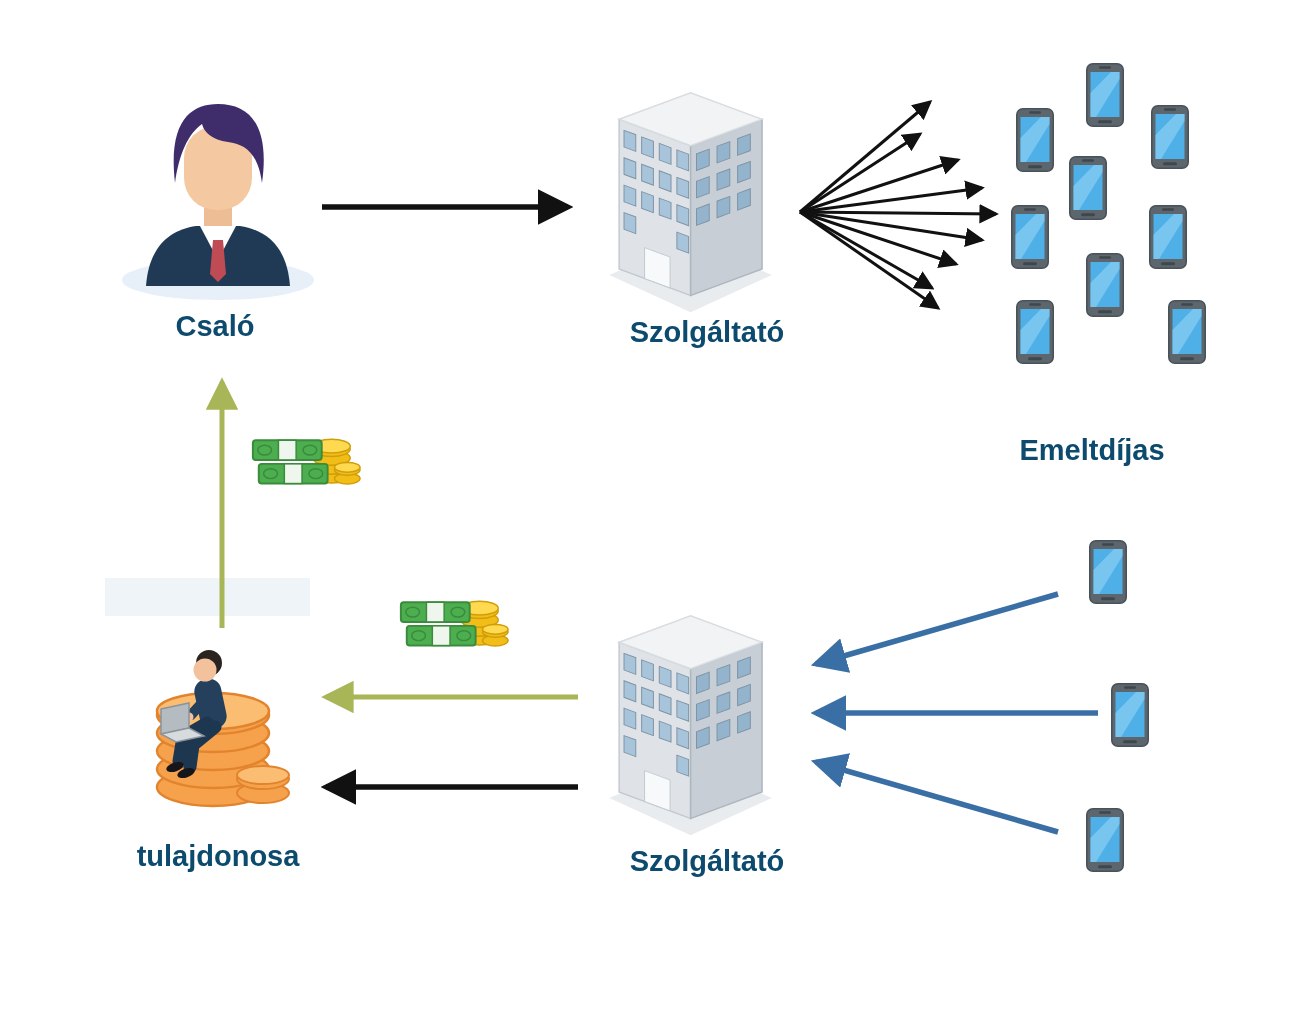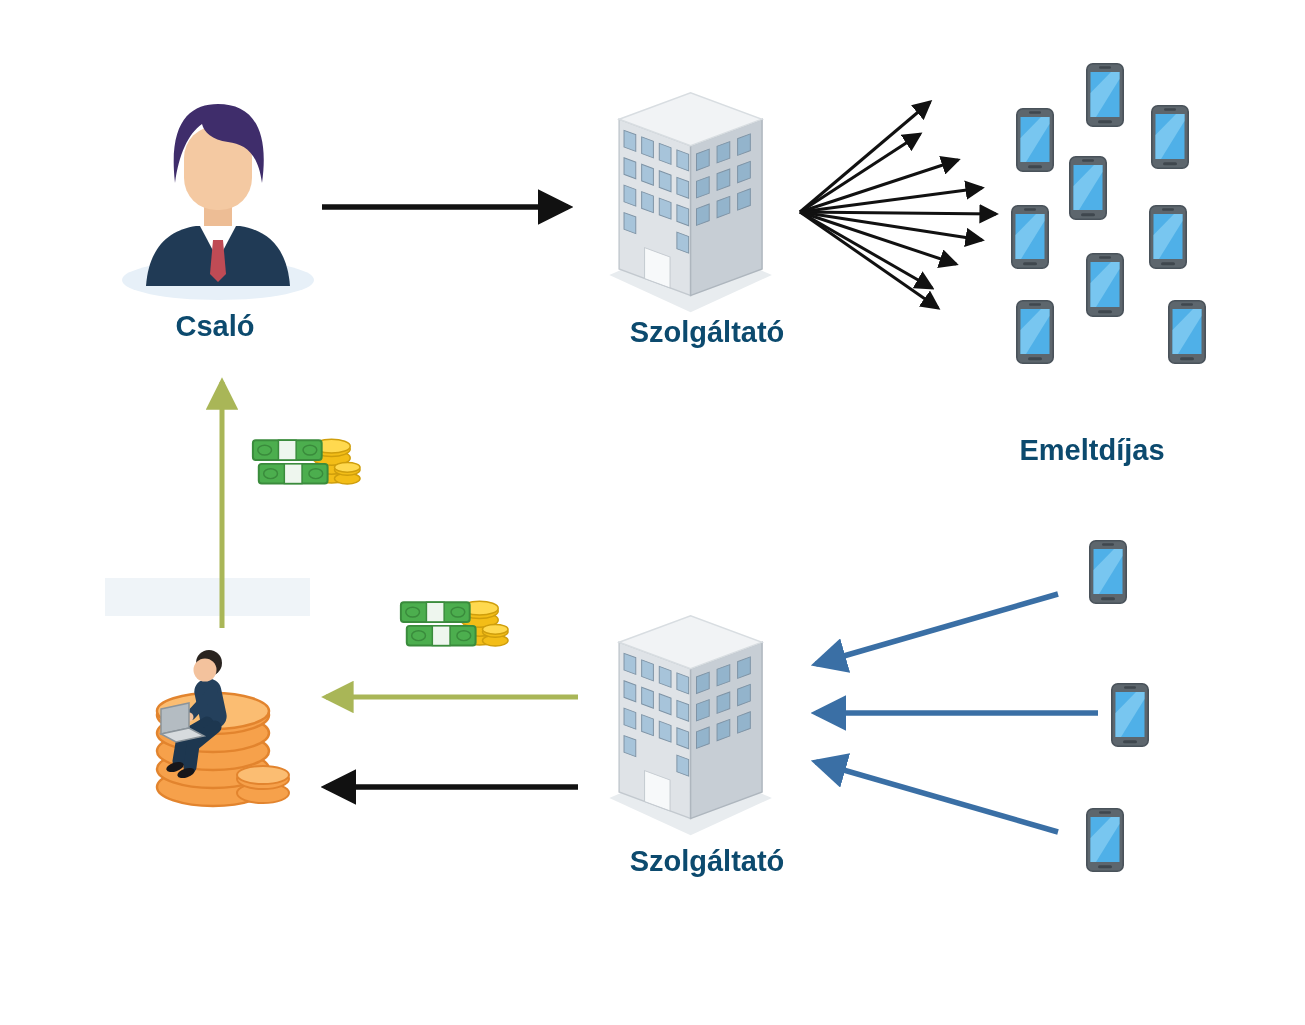--- a/index.html
+++ b/index.html
@@ -221,15 +221,16 @@
 
   <div class="label" style="left:215px;top:310px">Csaló</div>
 
   <div class="label" style="left:707px;top:316px">Szolgáltató</div>
 
   <div class="label" style="left:1092px;top:434px">Emeltdíjas</div>
 
   <div class="label" style="left:707px;top:845px">Szolgáltató</div>
 
   <div class="label" style="left:218px;top:836px;line-height:40px;">
+    <div>tulajdonosa</div>
   </div>
 
 </div>
 
 </body></html>

